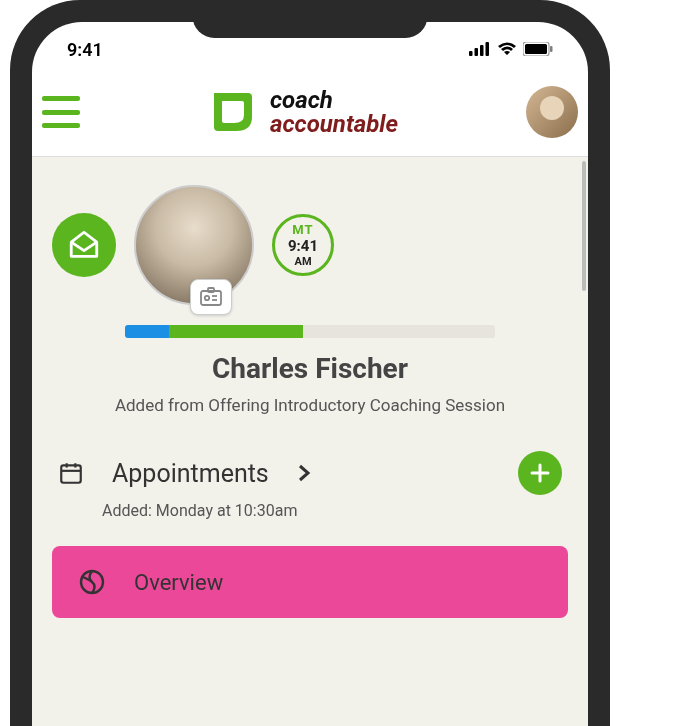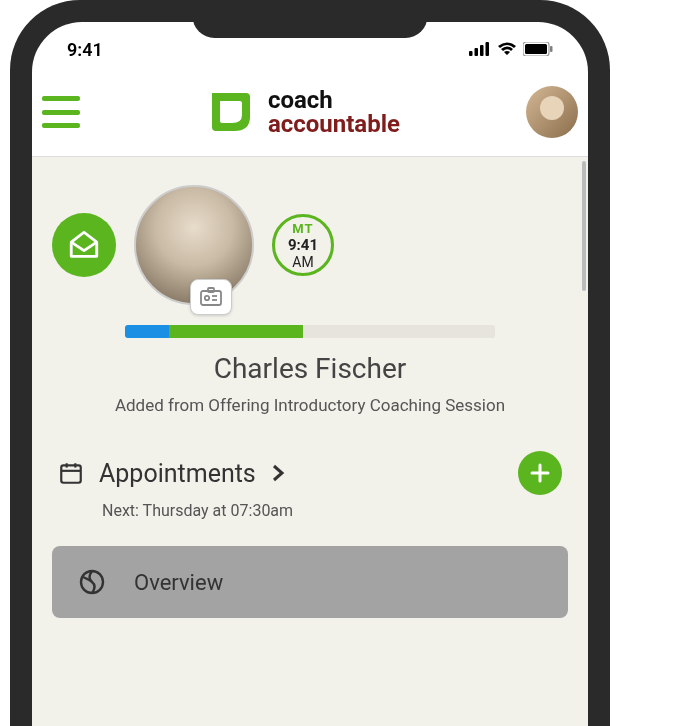--- a/index.html
+++ b/index.html
@@ -52,20 +52,21 @@
   .status-right { display: flex; gap: 6px; align-items: center; }
   .signal-icon, .wifi-icon, .battery-icon { display: inline-flex; }
 
   .app-header {
     display: flex;
     align-items: center;
     justify-content: space-between;
     padding: 10px 10px 18px;
     border-bottom: 1px solid #ddd;
     background: #fff;
+    font-style: italic;
   }
   .hamburger {
     width: 38px; height: 32px;
     display: flex; flex-direction: column; justify-content: space-between;
     cursor: pointer;
   }
   .hamburger span { height: 5px; background: #5ab51e; border-radius: 2px; }
   .brand { display: flex; align-items: center; gap: 12px; }
   .brand-text { line-height: 1; }
   .brand-line1 { font-size: 24px; font-weight: 700; color: #111; }
@@ -118,56 +119,56 @@
   }
   .time-badge {
     width: 62px; height: 62px; border-radius: 50%;
     border: 3px solid #5ab51e;
     display: flex; flex-direction: column;
     align-items: center; justify-content: center;
     background: #f2f1ea;
   }
   .tz { font-size: 13px; font-weight: 700; color: #5ab51e; letter-spacing: 1px; }
   .tm { font-size: 15px; font-weight: 700; color: #222; }
-  .ampm { font-size: 14px; font-weight: 400; color: #222; }
+  .ampm { font-size: 11px; font-weight: 700; color: #222; }
 
   .progress {
     height: 13px; width: 370px; margin: 20px auto 14px;
     background: #e6e4dc; border-radius: 3px; overflow: hidden;
     display: flex;
   }
   .progress .seg1 { background: #1a8fe3; }
   .progress .seg2 { background: #5ab51e; }
 
-  .client-name { text-align: center; font-size: 28px; color: #444; font-weight: 400; margin-bottom: 10px; }
+  .client-name { text-align: center; font-size: 28px; color: #444; font-weight: 700; margin-bottom: 10px; }
   .client-note { text-align: center; font-size: 17px; color: #555; margin-bottom: 36px; padding: 0 6px; }
 
   .appt-row {
     display: flex; align-items: center; gap: 12px;
     padding: 0 6px; margin-bottom: 6px;
   }
-  .appt-title { font-size: 25px; color: #333; display: flex; align-items: center; gap: 15px; cursor: pointer; }
+  .appt-title { font-size: 25px; color: #333; display: flex; align-items: center; gap: 28px; cursor: pointer; }
   .next-appt { font-size: 16px; color: #555; padding-left: 50px; margin-bottom: 26px; }
   .spacer { flex: 1; }
   .add-btn {
     width: 44px; height: 44px; border-radius: 50%;
     background: #5ab51e; display: flex; align-items: center; justify-content: center;
     cursor: pointer;
   }
 
   .menu-row {
     display: flex; align-items: center; gap: 28px;
     padding: 22px 26px;
     border-radius: 8px;
     margin-bottom: 6px;
     cursor: pointer;
     font-size: 22px;
     color: #333;
   }
-  .menu-row.active { background: #a3a3a3; }
+  .menu-row.active { background: #ec4899; }
   .menu-icon { width: 28px; display: flex; justify-content: center; }
 </style>
 </head>
 <body>
 
 <div class="phone-frame">
   <div class="notch"></div>
   <div class="phone-screen">
 
     <div class="status-bar">
@@ -266,21 +267,21 @@
         </div>
         <div class="spacer"></div>
         <div class="add-btn">
           <svg width="22" height="22" viewBox="0 0 22 22" stroke="#fff" stroke-width="3" stroke-linecap="round">
             <line x1="11" y1="3" x2="11" y2="19"></line>
             <line x1="3" y1="11" x2="19" y2="11"></line>
           </svg>
         </div>
       </div>
       <div class="next-appt">
-        <span>Next: </span><span>Thursday at 07:30am</span>
+        <span>Added: </span><span>Monday at 10:30am</span>
       </div>
 
       <div class="menu-row active">
         <span class="menu-icon">
           <svg width="28" height="28" viewBox="0 0 28 28" fill="none" stroke="#333" stroke-width="2.4">
             <circle cx="14" cy="14" r="11"></circle>
             <path d="M14 3 Q9 10 14 14 Q19 18 14 25"></path>
             <path d="M5 9 Q12 12 14 14"></path>
           </svg>
         </span>

